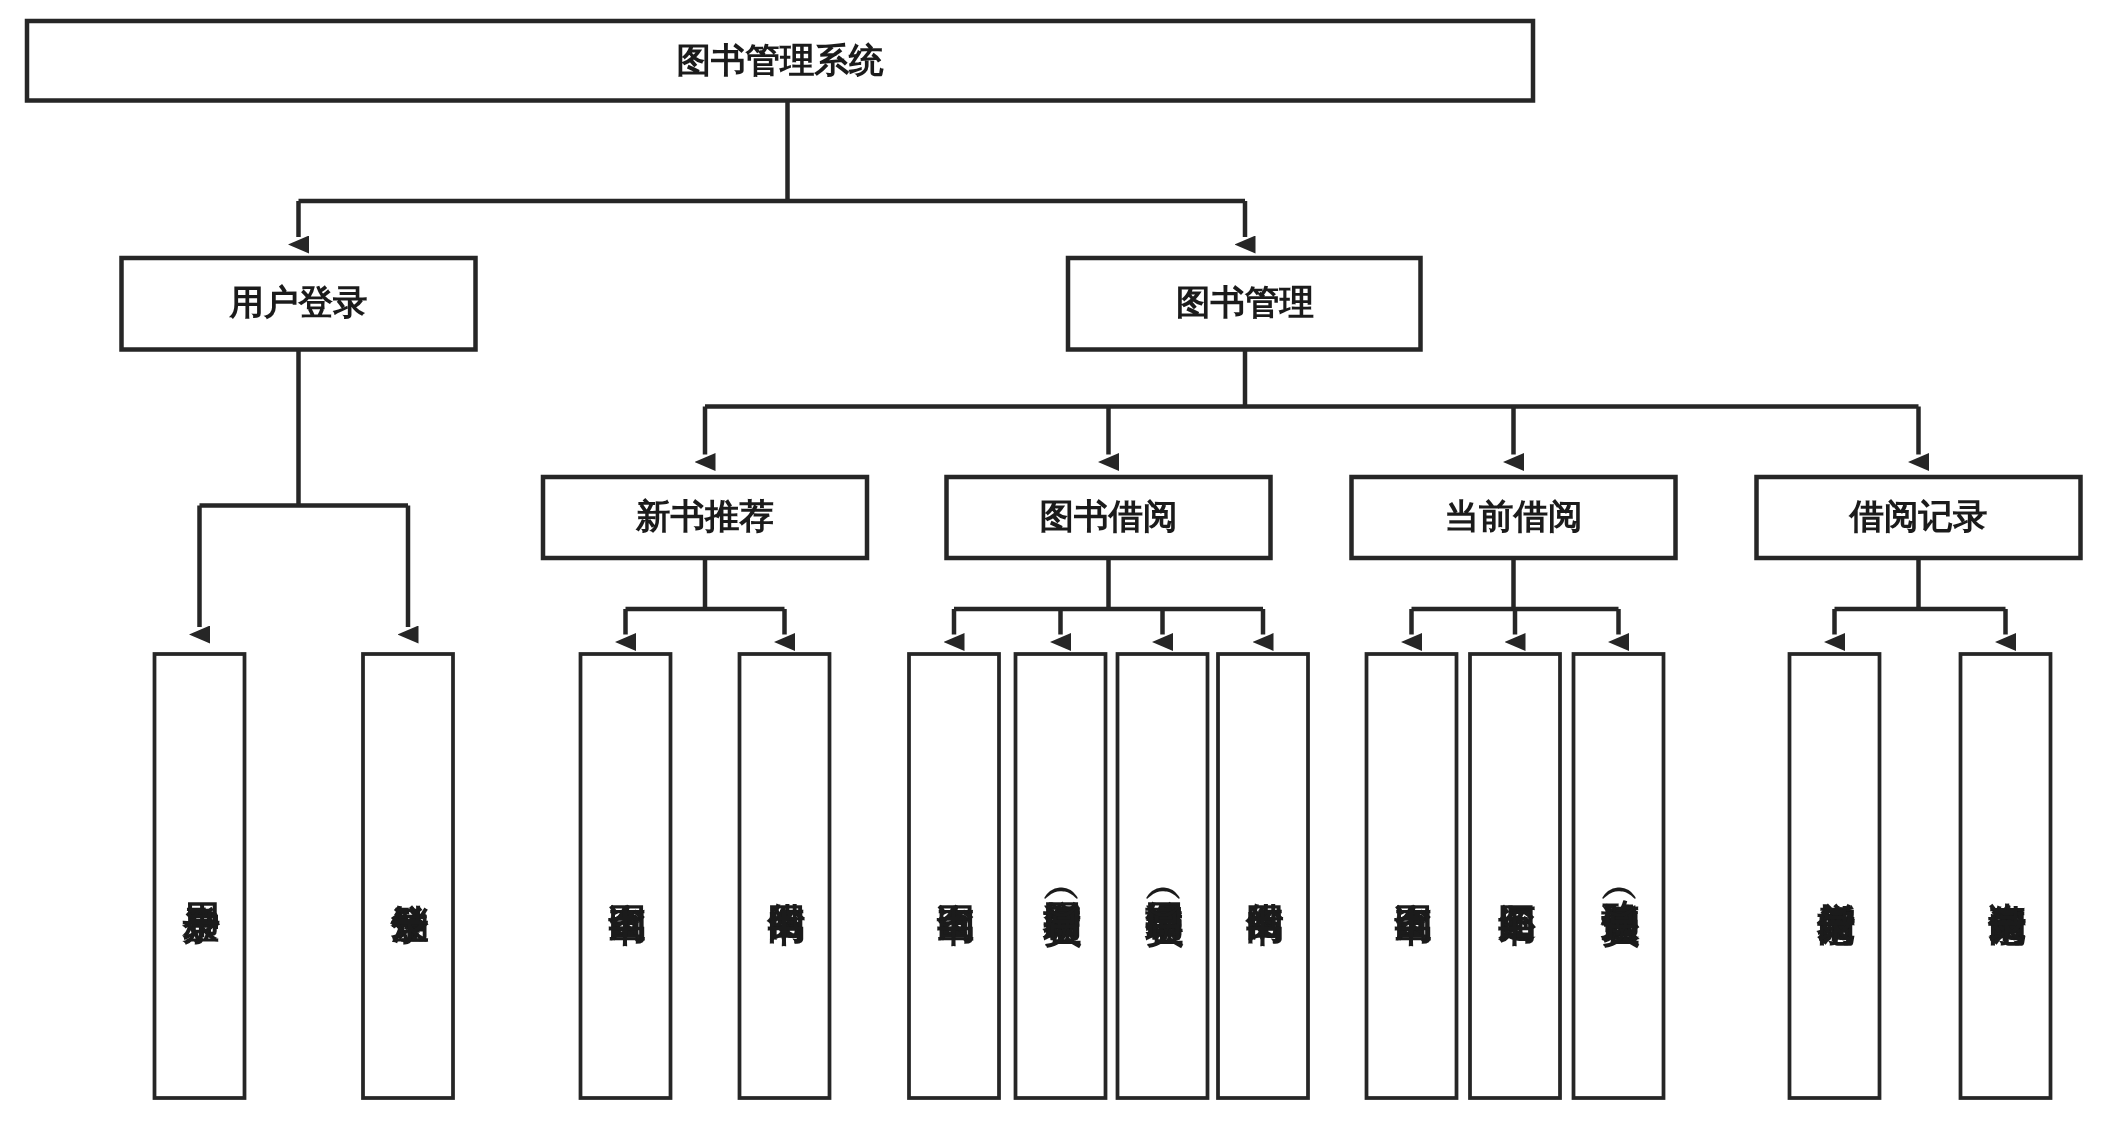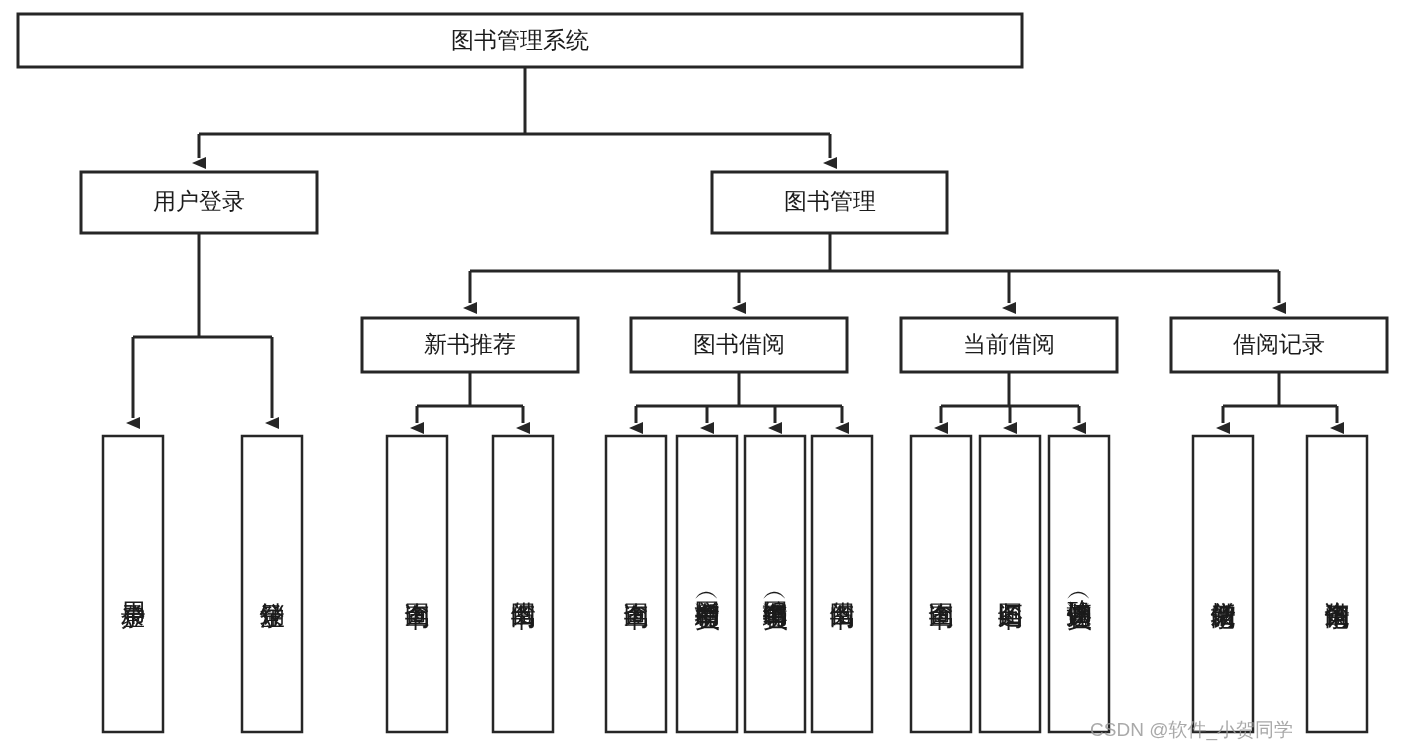--- a/index.html
+++ b/index.html
@@ -1,21 +1,21 @@
 <!DOCTYPE html>
 <html><head>
 <meta charset="utf-8">
 <style>
   html,body{margin:0;padding:0;background:#ffffff;}
   body{
     width:1405px;height:747px;
     font-family:"Liberation Sans","DejaVu Sans",sans-serif;
     overflow:hidden;
   }
-  #diagram-root{position:relative;width:1301px;height:747px;background:#fff;}
+  #diagram-root{position:relative;width:1301px;height:747px;background:#fff;font-weight:bold;}
   svg#tree{position:absolute;left:0;top:0;width:1405px;height:747px;}
   .node-box{
     fill:#ffffff;stroke:#262626;stroke-width:3;
   }
   .node-box.thin{stroke-width:2.5;}
   .edge{stroke:#262626;stroke-width:3;fill:none;}
   .arrow-head{fill:#262626;}
   .node-label{
     font-family:"Liberation Sans","DejaVu Sans",sans-serif;
     fill:#1b1b1b;
@@ -153,14 +153,13 @@
   <div class="vlabel" style="left:745px;top:436px;width:60px;height:296px;">编辑图书（管理员）</div>
   <div class="vlabel" style="left:812px;top:436px;width:60px;height:296px;">借阅图书</div>
 
   <div class="vlabel" style="left:911px;top:436px;width:60px;height:296px;">查询图书</div>
   <div class="vlabel" style="left:980px;top:436px;width:60px;height:296px;">归还图书</div>
   <div class="vlabel" style="left:1049px;top:436px;width:60px;height:296px;">确认归还（管理员）</div>
 
   <div class="vlabel" style="left:1193px;top:436px;width:60px;height:296px;">新增借阅记录</div>
   <div class="vlabel" style="left:1307px;top:436px;width:60px;height:296px;">查询借阅记录</div>
 
-  <div class="watermark">CSDN @软件_小贺同学</div>
 </div>
 
 </body></html>

